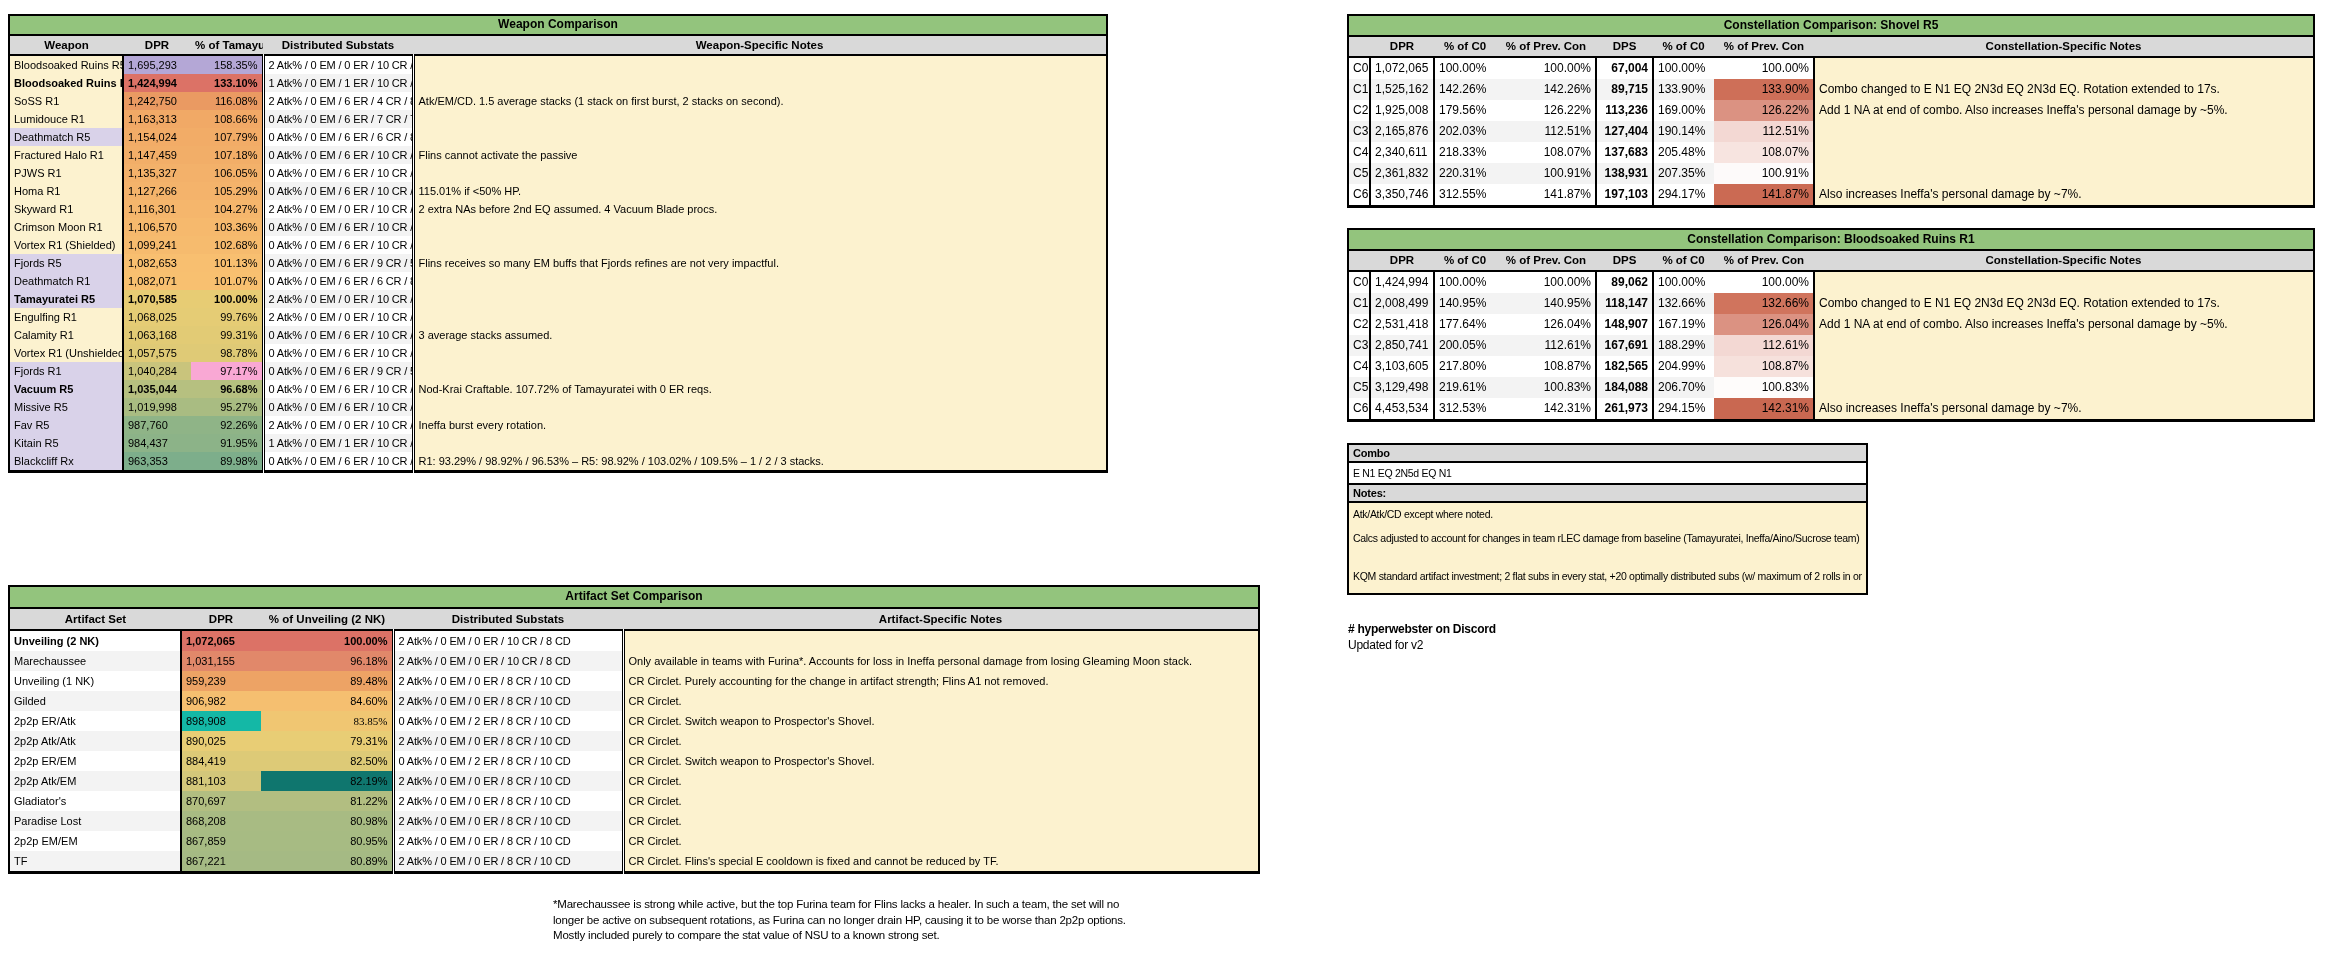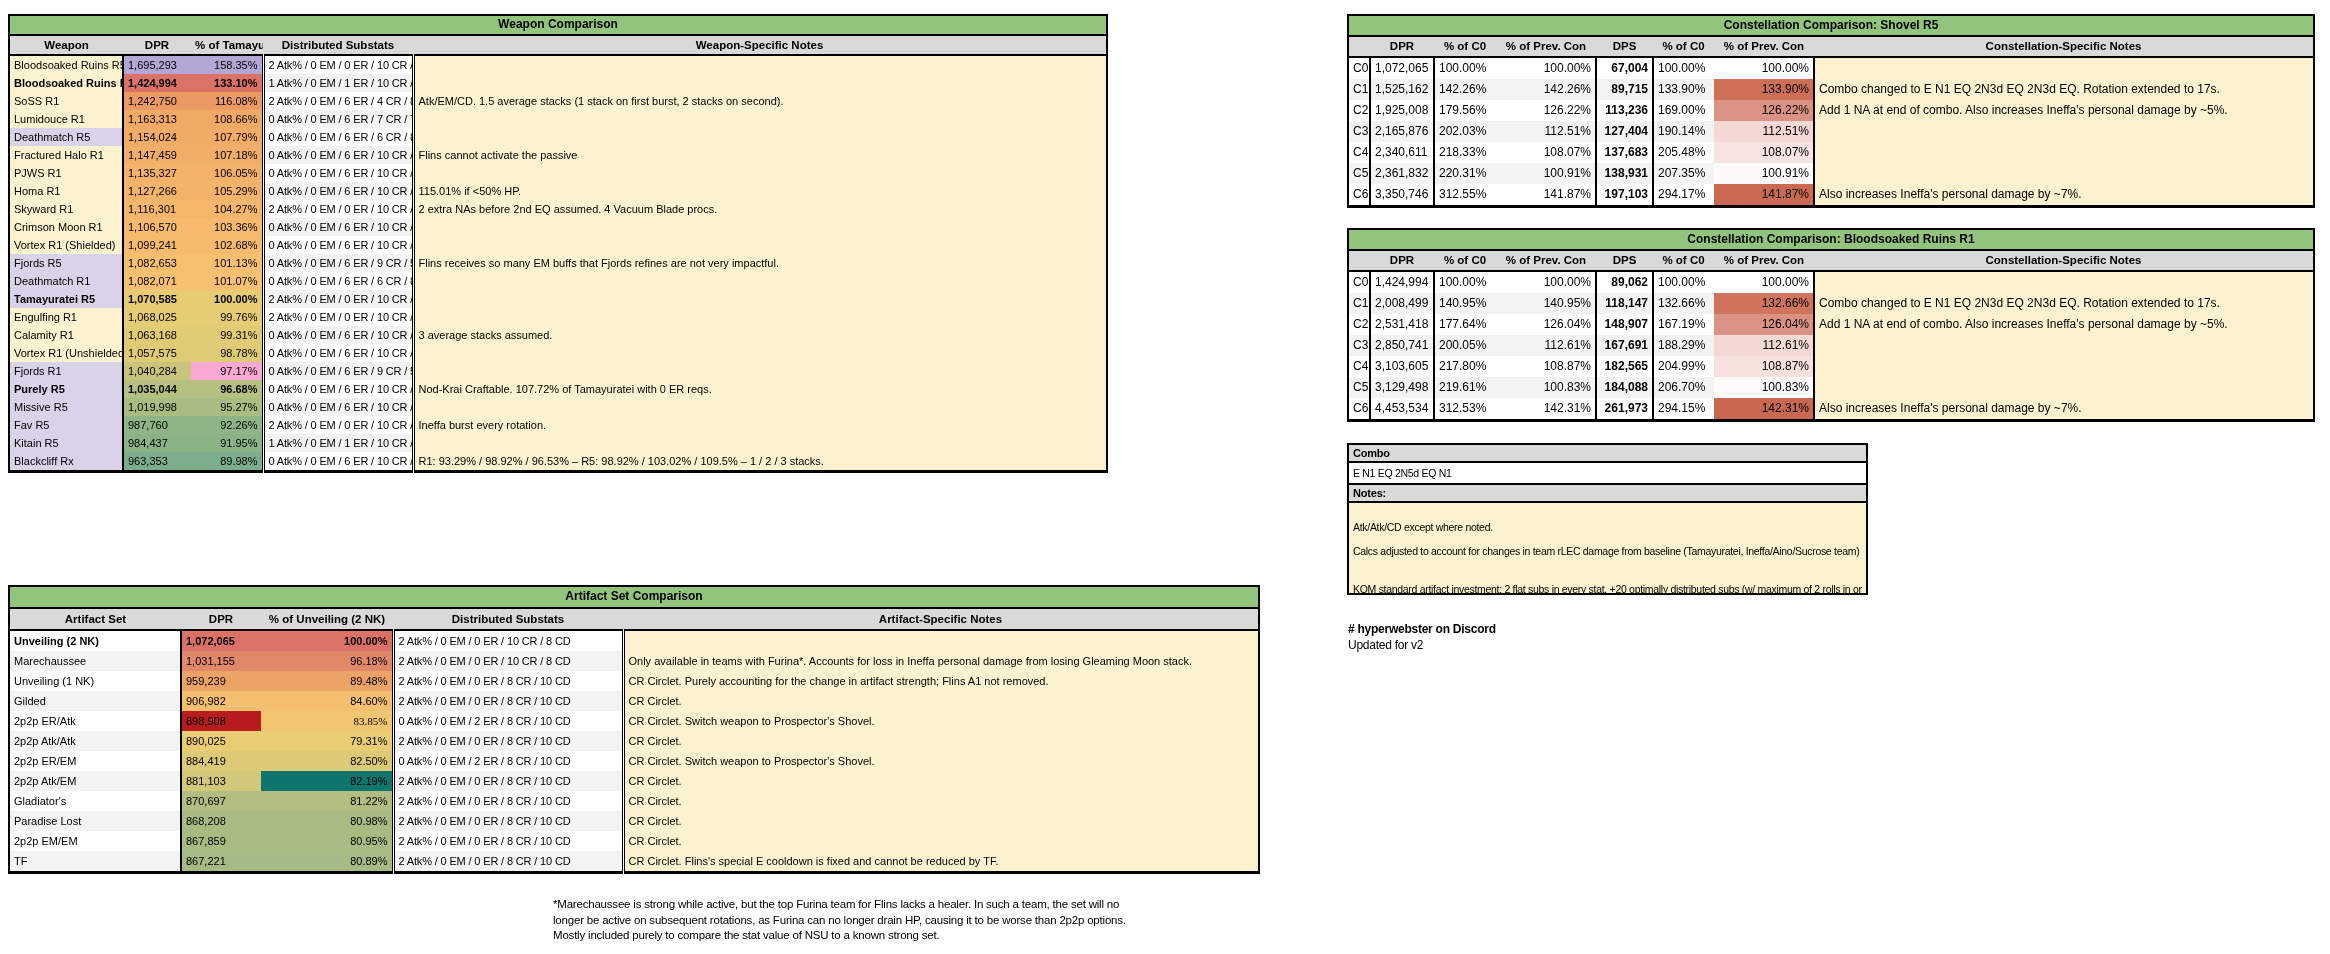--- a/index.html
+++ b/index.html
@@ -43,21 +43,21 @@
   #con1{left:1347px;top:228px;width:966px;}
   
   #combo-box{position:absolute;left:1347px;top:443px;width:517px;border:2px solid #000;
              font-size:10.5px;}
   .box-head{background:var(--gray,#d9d9d9);font-weight:bold;padding:2px 4px;
             border-bottom:2px solid #000;font-size:11px;letter-spacing:-0.2px;}
   .box-val{background:#fff;padding:4px;border-bottom:2px solid #000;letter-spacing:-0.3px;}
   .box-notes{background:var(--yellow,#fcf2cf);padding:2px 4px 6px;height:82px;
              letter-spacing:-0.3px;}
   .box-notes p{margin:0;white-space:nowrap;overflow:hidden;}
-  .box-notes p:nth-child(1){margin-top:16px;}
+  .box-notes p:nth-child(1){margin-top:3px;}
   .box-notes p:nth-child(2){margin-top:12px;}
   .box-notes p:nth-child(3){margin-top:26px;}
   
   #footnote{position:absolute;left:553px;top:897px;width:588px;font-size:11.5px;
             line-height:15.5px;letter-spacing:-0.2px;}
   #credit{position:absolute;left:1348px;top:621px;font-size:12px;line-height:16px;
           letter-spacing:-0.25px;}
   #credit .credit-name{font-weight:bold;}
 </style>
 </head>
@@ -202,21 +202,21 @@
         <td class="c-note"></td>
       </tr>
       <tr>
         <td class="c-name" style="background: rgb(217, 210, 233);">Fjords R1</td>
         <td class="c-dpr" style="background: rgb(201, 196, 124);">1,040,284</td>
         <td class="c-pct" style="background: #f9a8d4;">97.17%</td>
         <td class="c-subs" style="background: rgb(243, 243, 243);">0 Atk% / 0 EM / 6 ER / 9 CR / 5 CD</td>
         <td class="c-note"></td>
       </tr>
       <tr class="bold">
-        <td class="c-name" style="background: rgb(217, 210, 233);">Purely R5</td>
+        <td class="c-name" style="background: rgb(217, 210, 233);">Vacuum R5</td>
         <td class="c-dpr" style="background: rgb(182, 192, 128);">1,035,044</td>
         <td class="c-pct" style="background: rgb(182, 192, 128);">96.68%</td>
         <td class="c-subs" style="background: rgb(255, 255, 255);">0 Atk% / 0 EM / 6 ER / 10 CR / 4 CD</td>
         <td class="c-note">Nod-Krai Craftable. 107.72% of Tamayuratei with 0 ER reqs.</td>
       </tr>
       <tr>
         <td class="c-name" style="background: rgb(217, 210, 233);">Missive R5</td>
         <td class="c-dpr" style="background: rgb(169, 188, 130);">1,019,998</td>
         <td class="c-pct" style="background: rgb(169, 188, 130);">95.27%</td>
         <td class="c-subs" style="background: rgb(243, 243, 243);">0 Atk% / 0 EM / 6 ER / 10 CR / 4 CD</td>
@@ -287,21 +287,21 @@
       </tr>
       <tr>
         <td class="c-name" style="background: rgb(243, 243, 243);">Gilded</td>
         <td class="c-dpr" style="background: rgb(245, 191, 112);">906,982</td>
         <td class="c-pct" style="background: rgb(245, 191, 112);">84.60%</td>
         <td class="c-subs" style="background: rgb(243, 243, 243);">2 Atk% / 0 EM / 0 ER / 8 CR / 10 CD</td>
         <td class="c-note">CR Circlet.</td>
       </tr>
       <tr>
         <td class="c-name" style="background: rgb(255, 255, 255);">2p2p ER/Atk</td>
-        <td class="c-dpr" style="background: #b91c1c; margin-left: 40px;">898,908</td>
+        <td class="c-dpr" style="background: #14b8a6; margin-left: 40px;">898,908</td>
         <td class="c-pct" style="background: rgb(240, 198, 114); font-family: Liberation Serif, serif;">83.85%</td>
         <td class="c-subs" style="background: rgb(255, 255, 255);">0 Atk% / 0 EM / 2 ER / 8 CR / 10 CD</td>
         <td class="c-note">CR Circlet. Switch weapon to Prospector's Shovel.</td>
       </tr>
       <tr>
         <td class="c-name" style="background: rgb(243, 243, 243);">2p2p Atk/Atk</td>
         <td class="c-dpr" style="background: rgb(232, 205, 117);">890,025</td>
         <td class="c-pct" style="background: rgb(232, 205, 117);">79.31%</td>
         <td class="c-subs" style="background: rgb(243, 243, 243);">2 Atk% / 0 EM / 0 ER / 8 CR / 10 CD</td>
         <td class="c-note">CR Circlet.</td>

